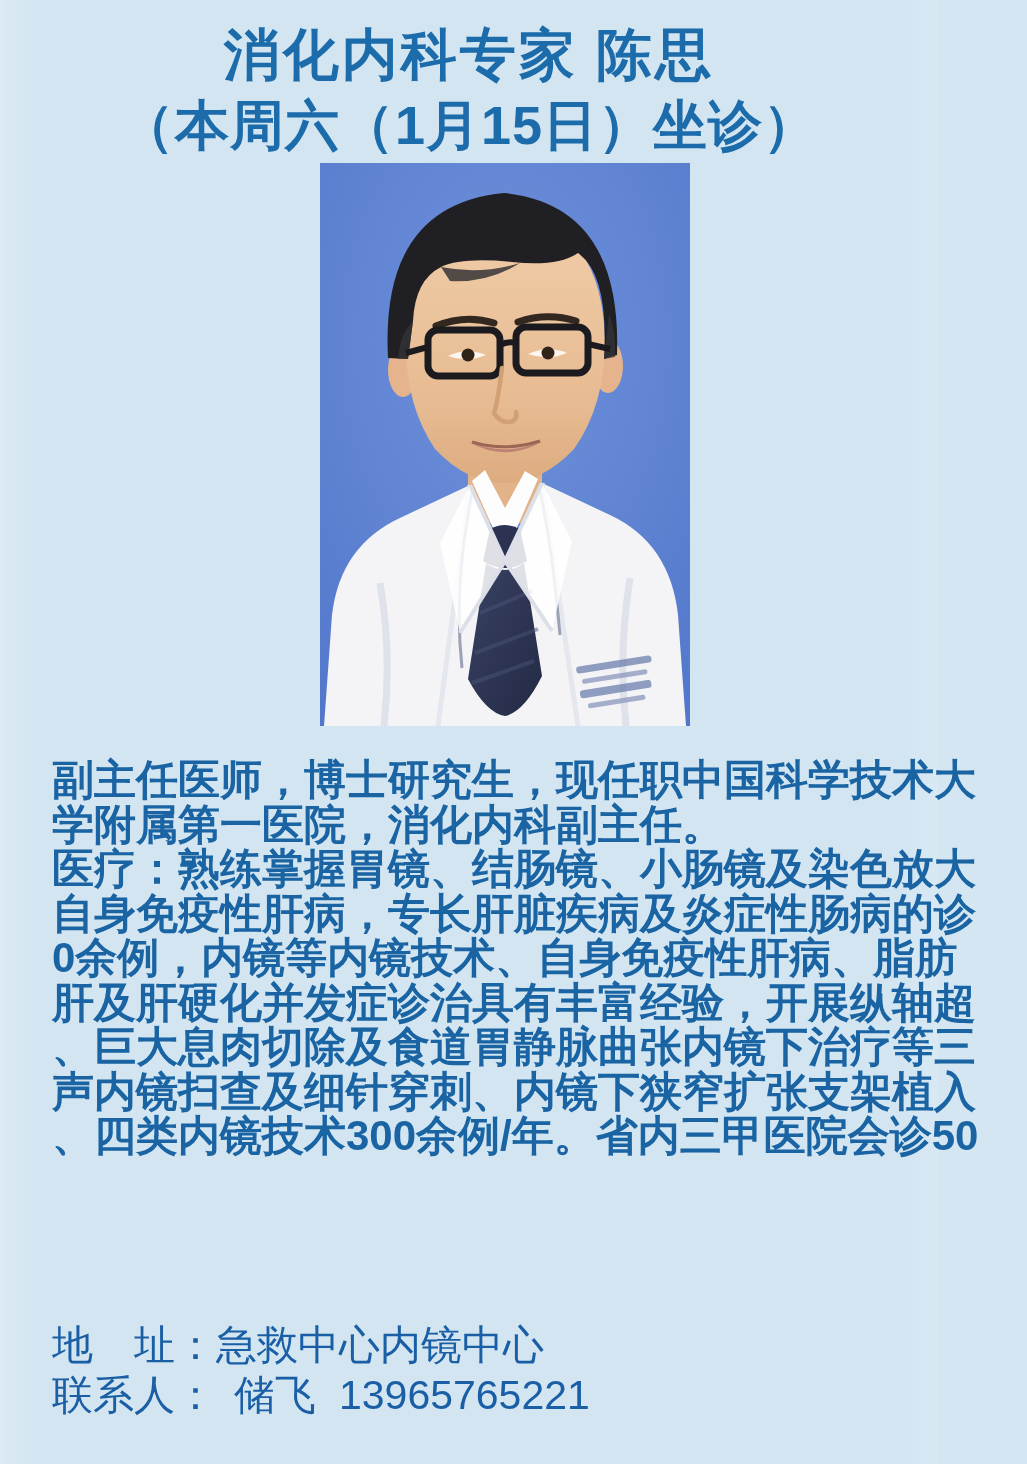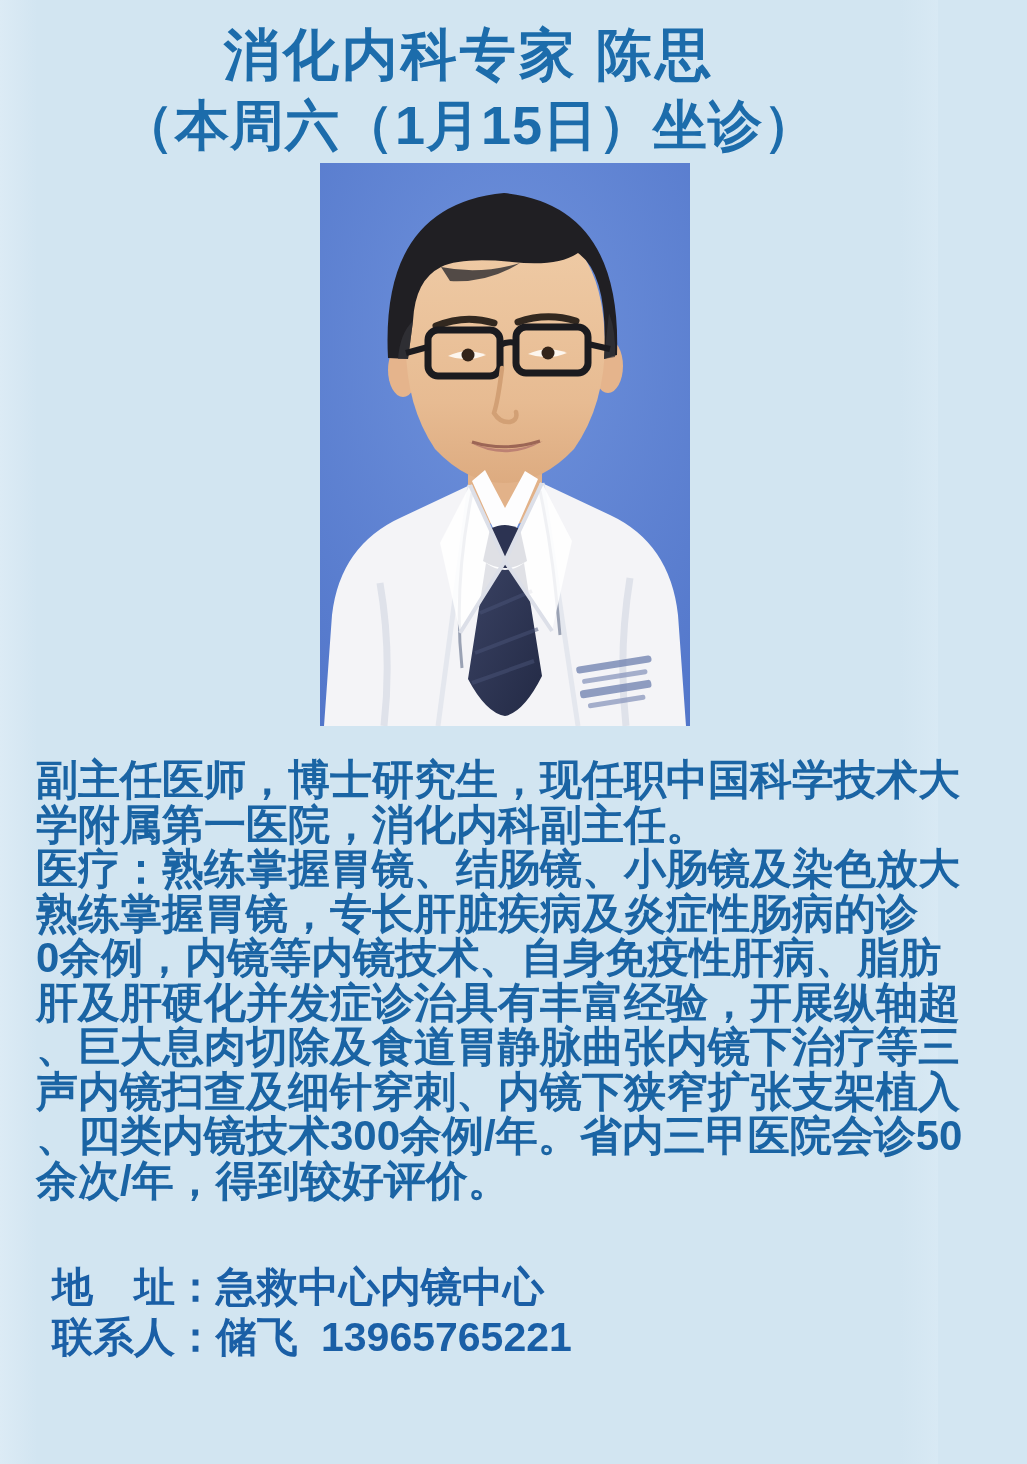--- a/index.html
+++ b/index.html
@@ -27,42 +27,42 @@
     font-size: 54px; font-weight: 700;
     letter-spacing: 1px;
     color: #1c6cab;
   }
   .photo-frame {
     position: absolute; left: 320px; top: 163px;
     width: 370px; height: 563px;
   }
   .photo-frame svg { display: block; }
   .bio {
-    position: absolute; left: 36px; top: 758px; right: 30px;
+    position: absolute; left: 52px; top: 758px; right: 30px;
     color: #1a64a4;
   }
   .bio-line {
     font-size: 42px;
     line-height: 44.5px;
     font-weight: 600;
     white-space: nowrap;
     letter-spacing: 0px;
   }
   .footer {
-    position: absolute; left: 52px; top: 1262px;
+    position: absolute; left: 52px; top: 1320px;
     color: #1a5fa6;
-    font-weight: 700;
+    font-weight: 400;
   }
   .footer-line {
     font-size: 41px;
     line-height: 50px;
     white-space: nowrap;
   }
   .footer-line .phone { margin-left: 23px; }
-  .footer-line .name { margin-left: 0; }
+  .footer-line .name { margin-left: 18px; }
 </style>
 </head>
 <body>
 
 <div class="poster">
 
   <div class="title">消化内科专家 陈思</div>
   <div class="subtitle">（本周六（1月15日）坐诊）</div>
 
   <div class="photo-frame">
@@ -146,27 +146,26 @@
         <rect x="258" y="522" width="72" height="8" rx="3" fill="#6d7fae"></rect>
         <rect x="264" y="536" width="58" height="5" rx="2" fill="#8a97bd"></rect>
       </g>
     </svg>
   </div>
 
   <div class="bio">
       <div class="bio-line">副主任医师，博士研究生，现任职中国科学技术大</div>
       <div class="bio-line">学附属第一医院，消化内科副主任。</div>
       <div class="bio-line">医疗：熟练掌握胃镜、结肠镜、小肠镜及染色放大</div>
-      <div class="bio-line">熟练掌握胃镜，专长肝脏疾病及炎症性肠病的诊</div>
+      <div class="bio-line">自身免疫性肝病，专长肝脏疾病及炎症性肠病的诊</div>
       <div class="bio-line">0余例，内镜等内镜技术、自身免疫性肝病、脂肪</div>
       <div class="bio-line">肝及肝硬化并发症诊治具有丰富经验，开展纵轴超</div>
       <div class="bio-line">、巨大息肉切除及食道胃静脉曲张内镜下治疗等三</div>
       <div class="bio-line">声内镜扫查及细针穿刺、内镜下狭窄扩张支架植入</div>
       <div class="bio-line">、四类内镜技术300余例/年。省内三甲医院会诊50</div>
-      <div class="bio-line">余次/年，得到较好评价。</div>
     </div>
 
   <div class="footer">
     <div class="footer-line">
       <span>地　址：</span><span>急救中心内镜中心</span>
     </div>
     <div class="footer-line">
       <span>联系人：</span><span class="name">储飞</span><span class="phone">13965765221</span>
     </div>
   </div>

